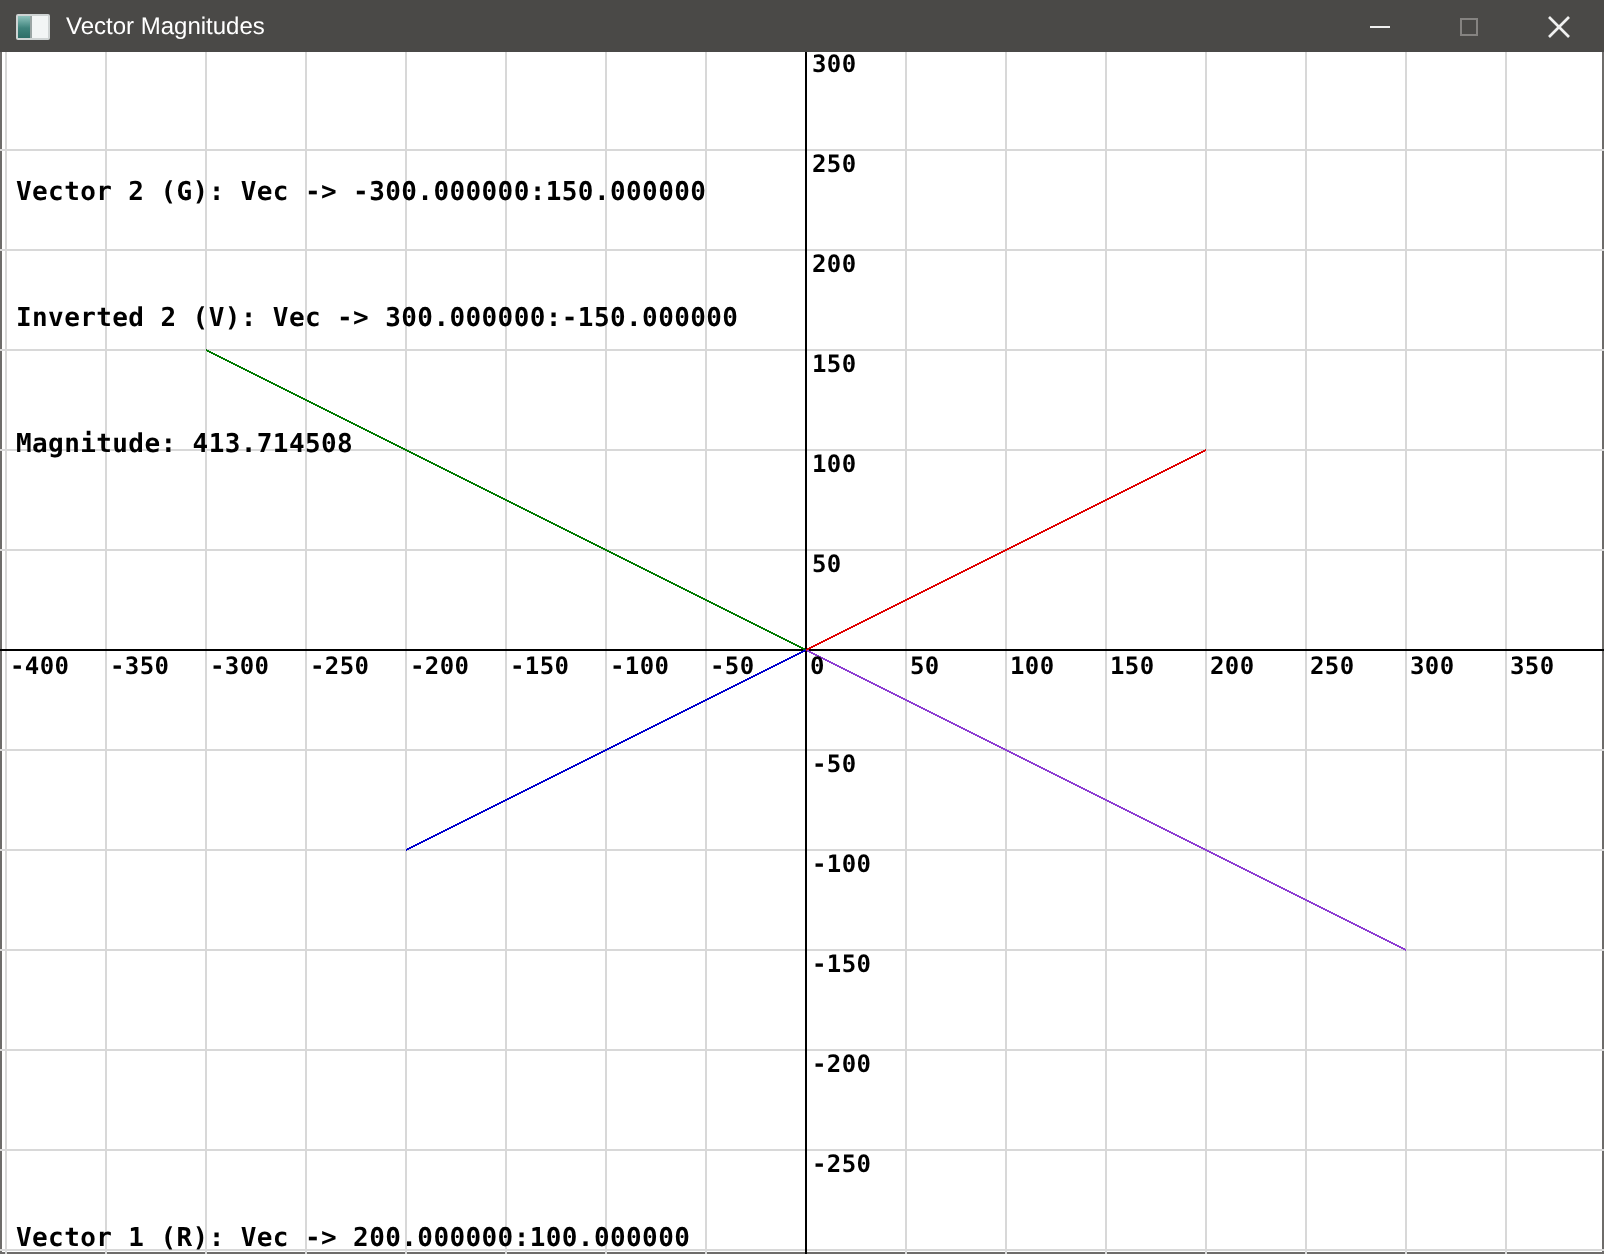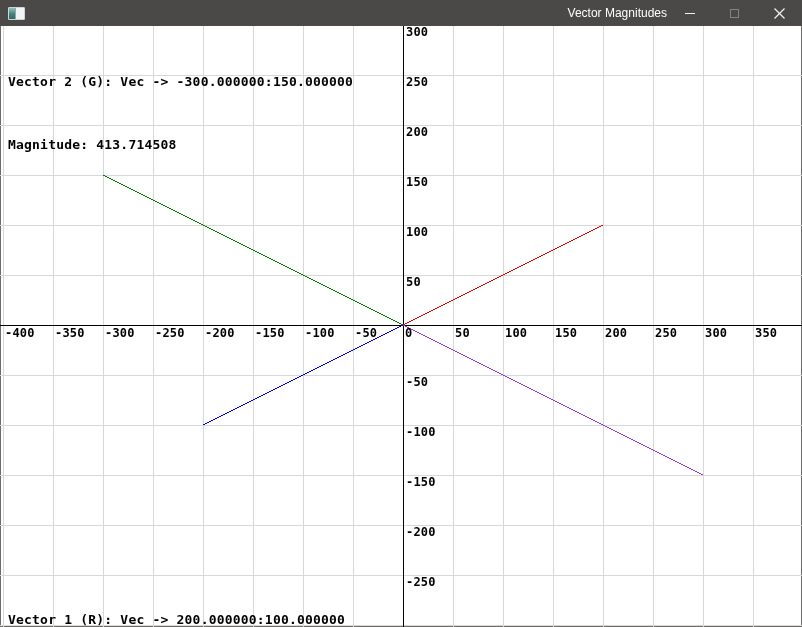--- a/index.html
+++ b/index.html
@@ -39,21 +39,20 @@
     border-right: 1px solid #9aa5a4;
   }
   .titlebar-icon .pane-right { flex: 1; background: #f2f5f5; }
   .titlebar-title {
     color: #ffffff;
     font-size: 12px;
     margin-left: 8px;
     flex: 1;
     white-space: nowrap;
     overflow: hidden;
-    text-align: right;
   }
   .titlebar-buttons { display: flex; height: 26px; }
   .tb-btn {
     width: 45px;
     height: 26px;
     display: flex;
     align-items: center;
     justify-content: center;
     background: transparent;
     border: none;
@@ -80,21 +79,21 @@
     position: absolute;
     left: 8px;
     font-family: "DejaVu Sans Mono", monospace;
     font-weight: bold;
     font-size: 13px;
     line-height: 21px;
     letter-spacing: 0.2px;
     color: #000000;
     white-space: pre;
   }
-  .annotation-top { top: 3px; }
+  .annotation-top { top: 18px; }
   .annotation-bottom { top: 541px; }
 </style>
 </head>
 <body>
 
 <div class="window">
 
   <div class="titlebar">
     <span class="titlebar-icon">
       <span class="pane-left"></span>
@@ -179,20 +178,21 @@
         <text x="406" y="260" class="tick">50</text>
         <text x="406" y="360" class="tick">-50</text>
         <text x="406" y="410" class="tick">-100</text>
         <text x="406" y="460" class="tick">-150</text>
         <text x="406" y="510" class="tick">-200</text>
         <text x="406" y="560" class="tick">-250</text>
       </svg>
 
     <div class="annotation-block annotation-top">
       <div>Vector 2 (G): Vec -&gt; -300.000000:150.000000</div>
+      <div>Inverted 2 (V): Vec -&gt; 300.000000:-150.000000</div>
       <div>Magnitude: 413.714508</div>
     </div>
 
     <div class="annotation-block annotation-bottom">
       <div>Vector 1 (R): Vec -&gt; 200.000000:100.000000</div>
       
       
     </div>
   </div>
 

